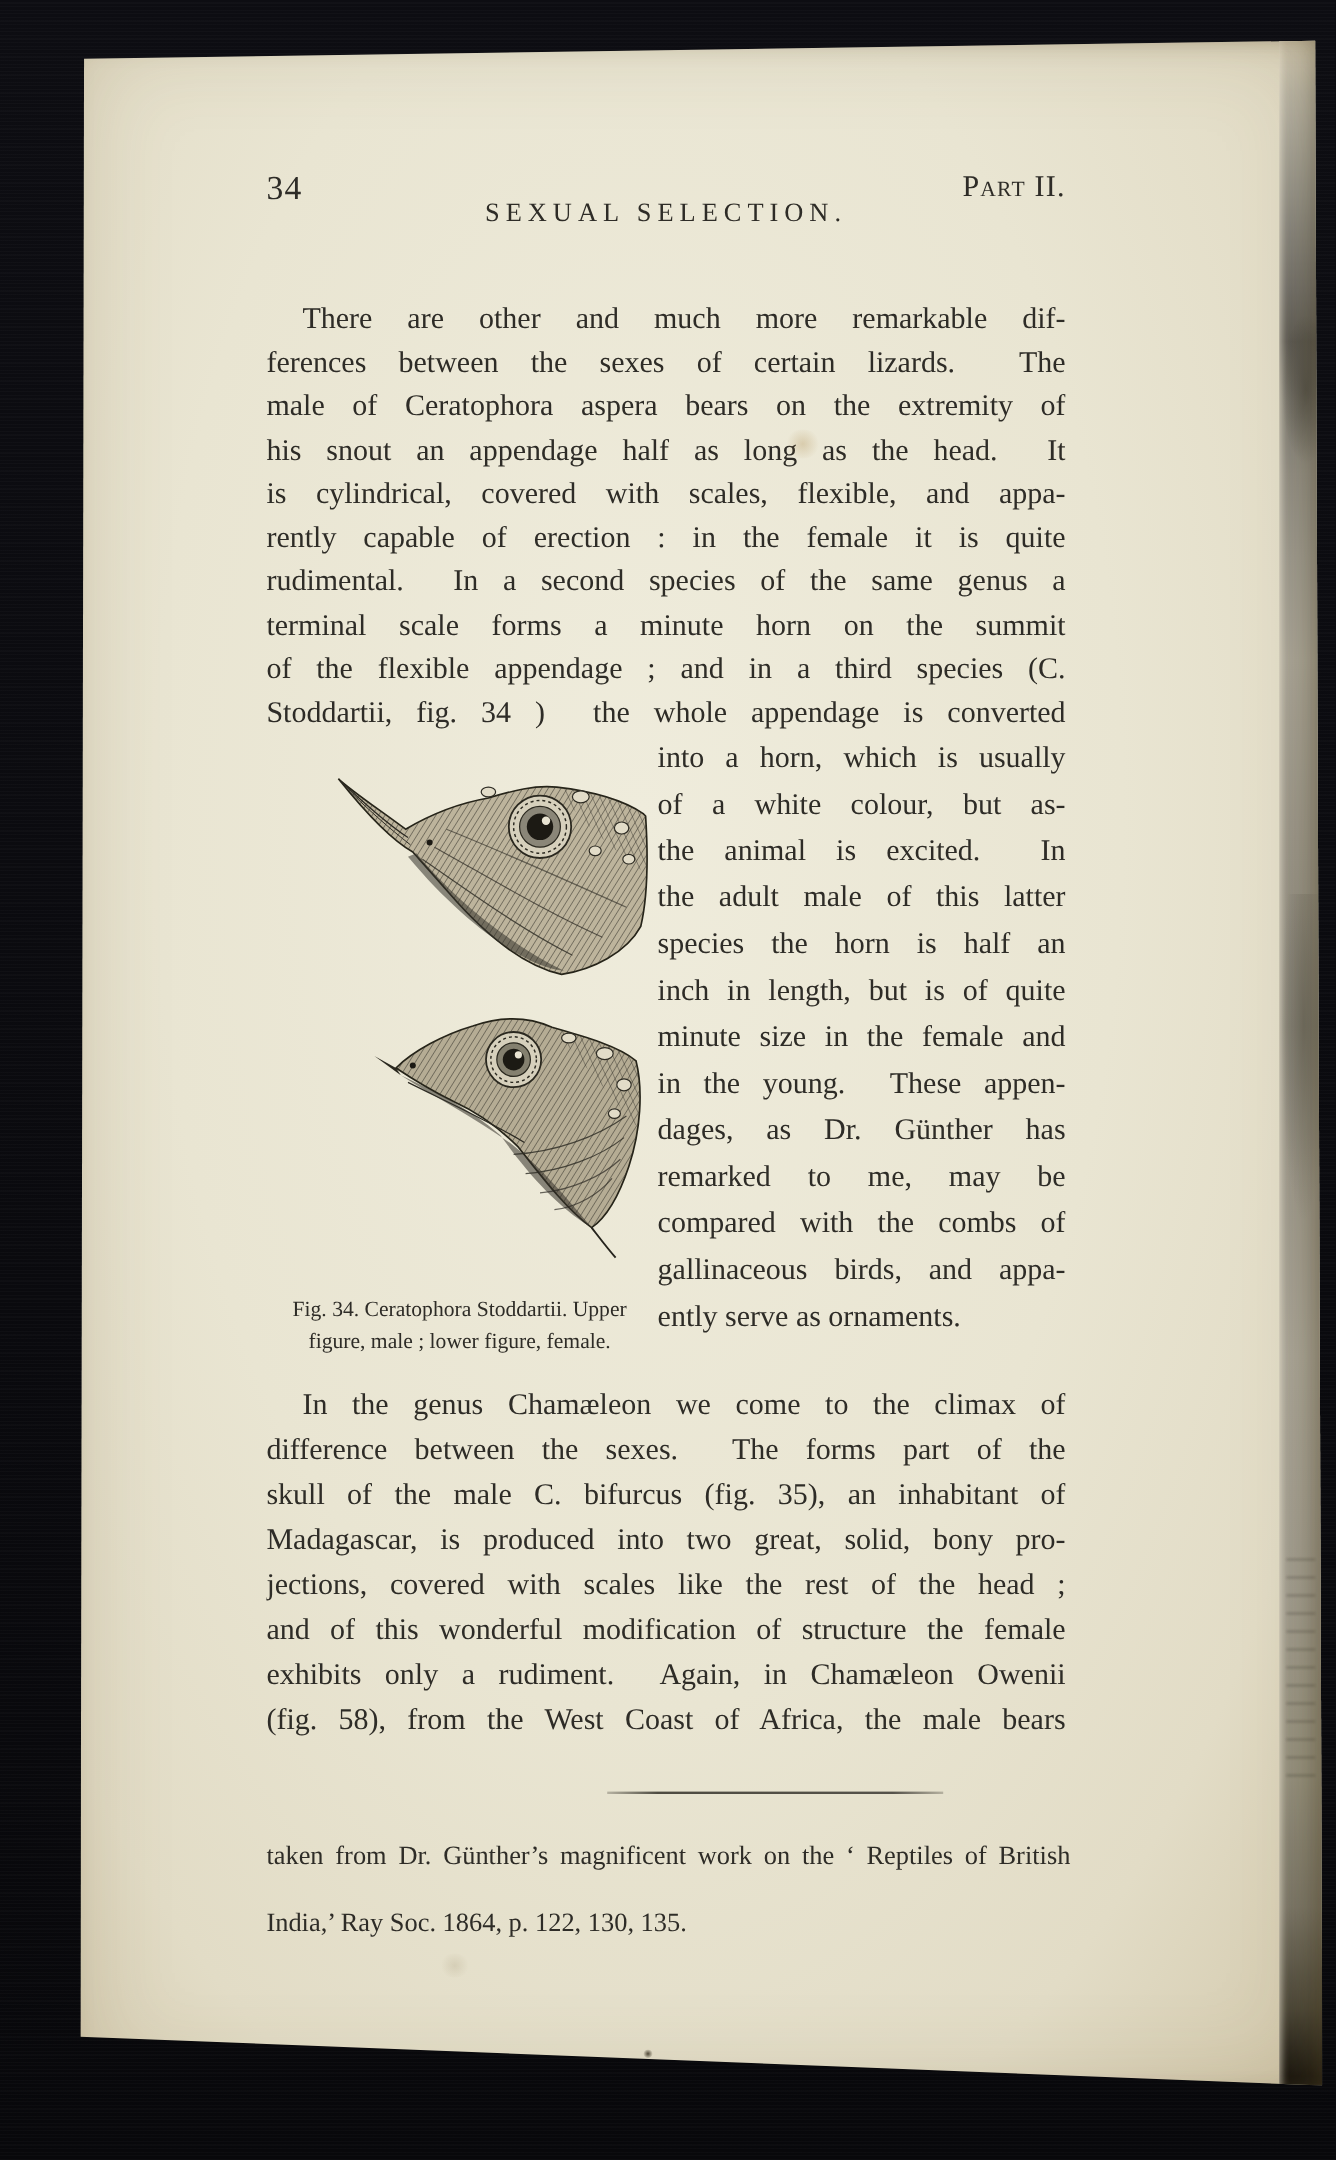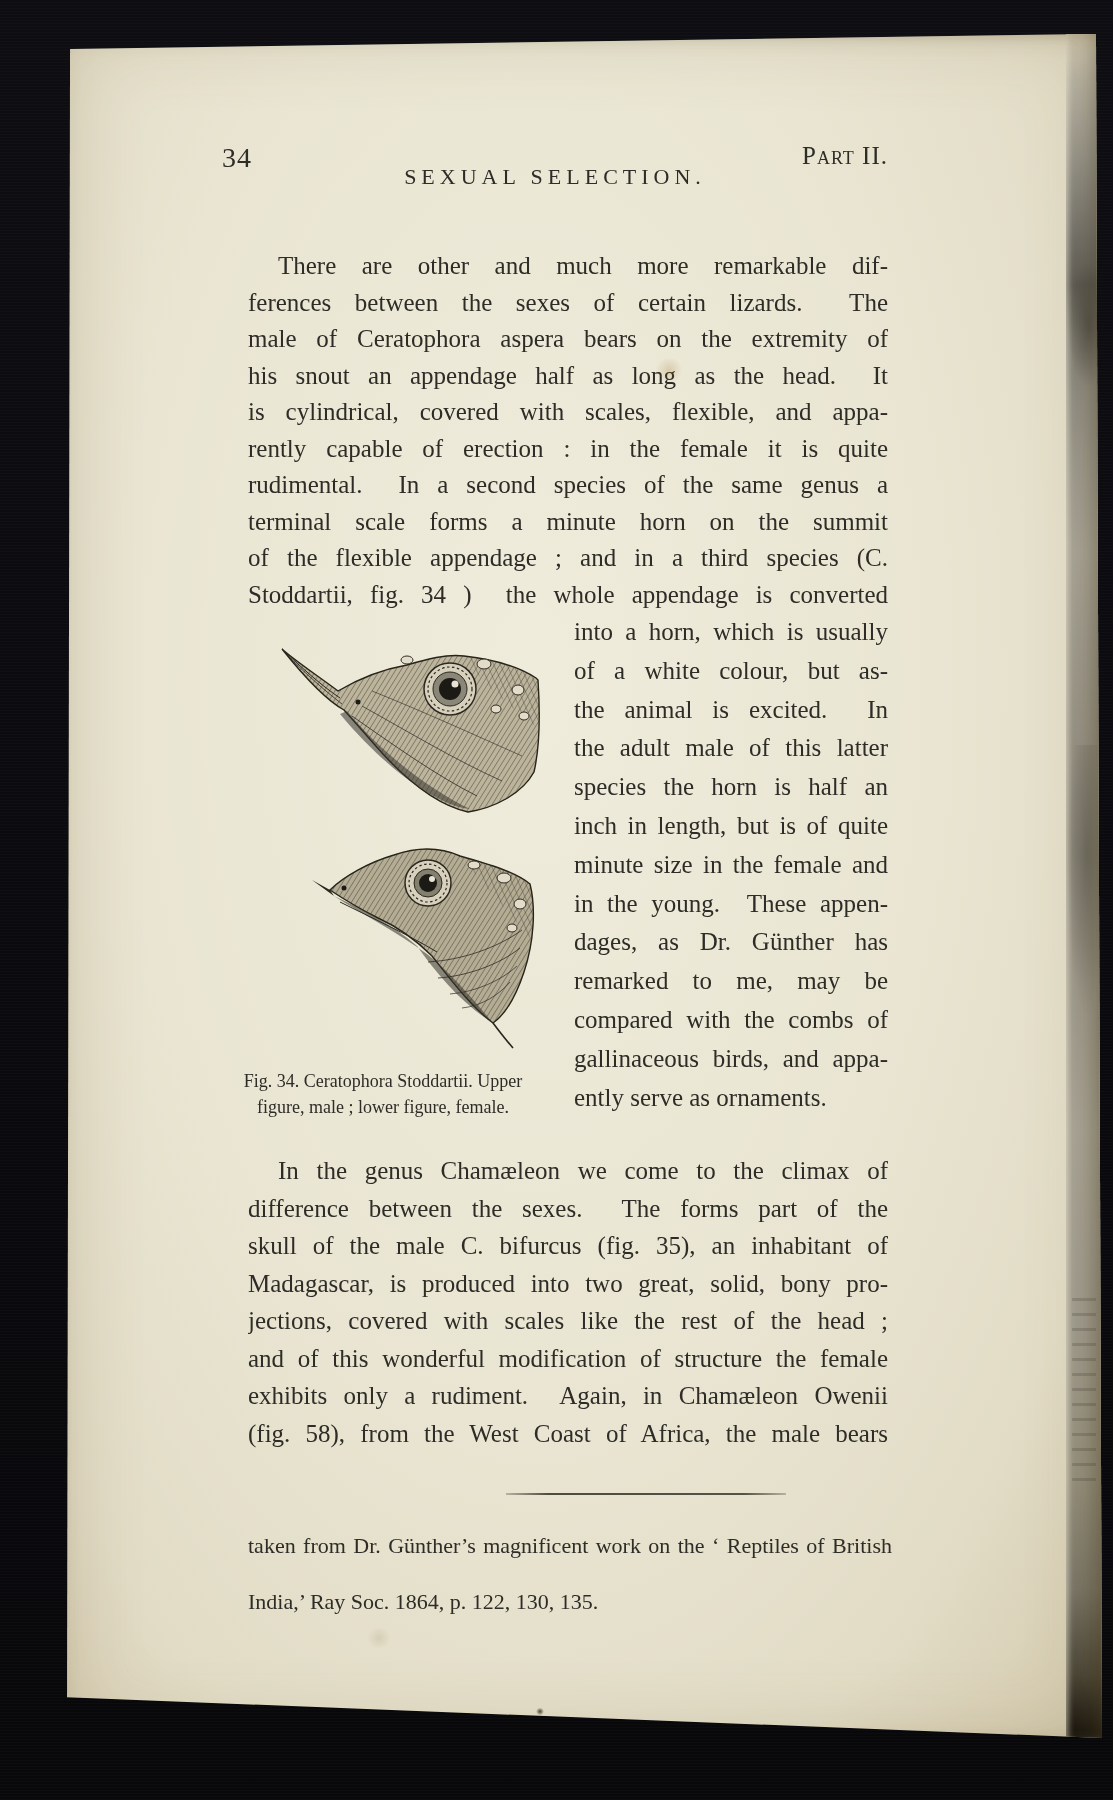--- a/index.html
+++ b/index.html
@@ -48,30 +48,30 @@
   .edge .smudge{position:absolute;left:6px;width:24px;height:190px;top:1268px;opacity:.45;filter:blur(.7px);
     background:repeating-linear-gradient(to bottom, rgba(40,38,30,.4) 0 3px, transparent 3px 15px);}
 
   
   .hdr{position:absolute;left:156px;top:110px;width:666px;height:42px;}
   .pgnum{position:absolute;left:0;top:2px;font-size:28px;letter-spacing:1px;}
   .runtitle{position:absolute;left:50%;transform:translateX(-50%);top:24px;font-size:22px;letter-spacing:5px;white-space:nowrap;}
   .part{position:absolute;right:0;top:2px;font-size:25px;font-variant:small-caps;letter-spacing:1px;}
 
   
-  .line{text-align:justify;text-align-last:justify;white-space:pre-wrap;overflow:hidden;hyphens:none;margin-left:26px;}
+  .line{text-align:justify;text-align-last:justify;white-space:pre-wrap;overflow:hidden;hyphens:none;}
   .it{}
   .ind{text-indent:30px;}
   .noj{text-align-last:left;}
   .b1{position:absolute;left:156px;top:218px;width:666px;}
   .b1 .line{font-size:25px;line-height:36.5px;height:36.5px;}
   .wraprow{position:absolute;left:156px;top:583px;width:666px;height:540px;display:flex;}
   .figcol{flex:0 0 322px;width:322px;}
   .figcol svg{display:block;margin-top:3px;}
-  .figcap{text-align:center;font-size:18px;line-height:26px;}
+  .figcap{margin-top:10px;text-align:center;font-size:18px;line-height:26px;}
   .rc{flex:1 1 auto;padding-left:4px;min-width:0;}
   .rc .line{font-size:25px;line-height:38.8px;height:38.8px;}
   .b2{position:absolute;left:156px;top:1122px;width:666px;}
   .b2 .line{font-size:25px;line-height:37.5px;height:37.5px;}
   .divider{position:absolute;left:440px;top:1463px;width:280px;height:2px;
     background:linear-gradient(90deg, rgba(70,66,56,.3), #4e4b41 15%, #55524a 85%, rgba(70,66,56,.3));}
   .fn{position:absolute;left:156px;top:1488px;width:670px;}
   .fn .line{font-size:22px;line-height:56px;height:56px;}
 </style>
 </head>

